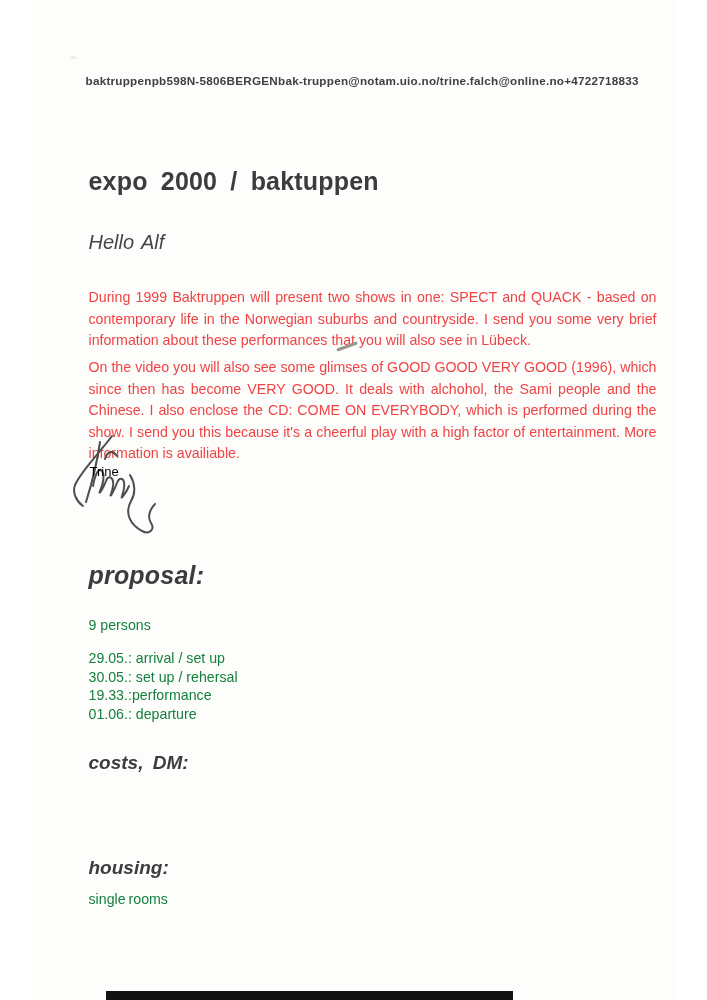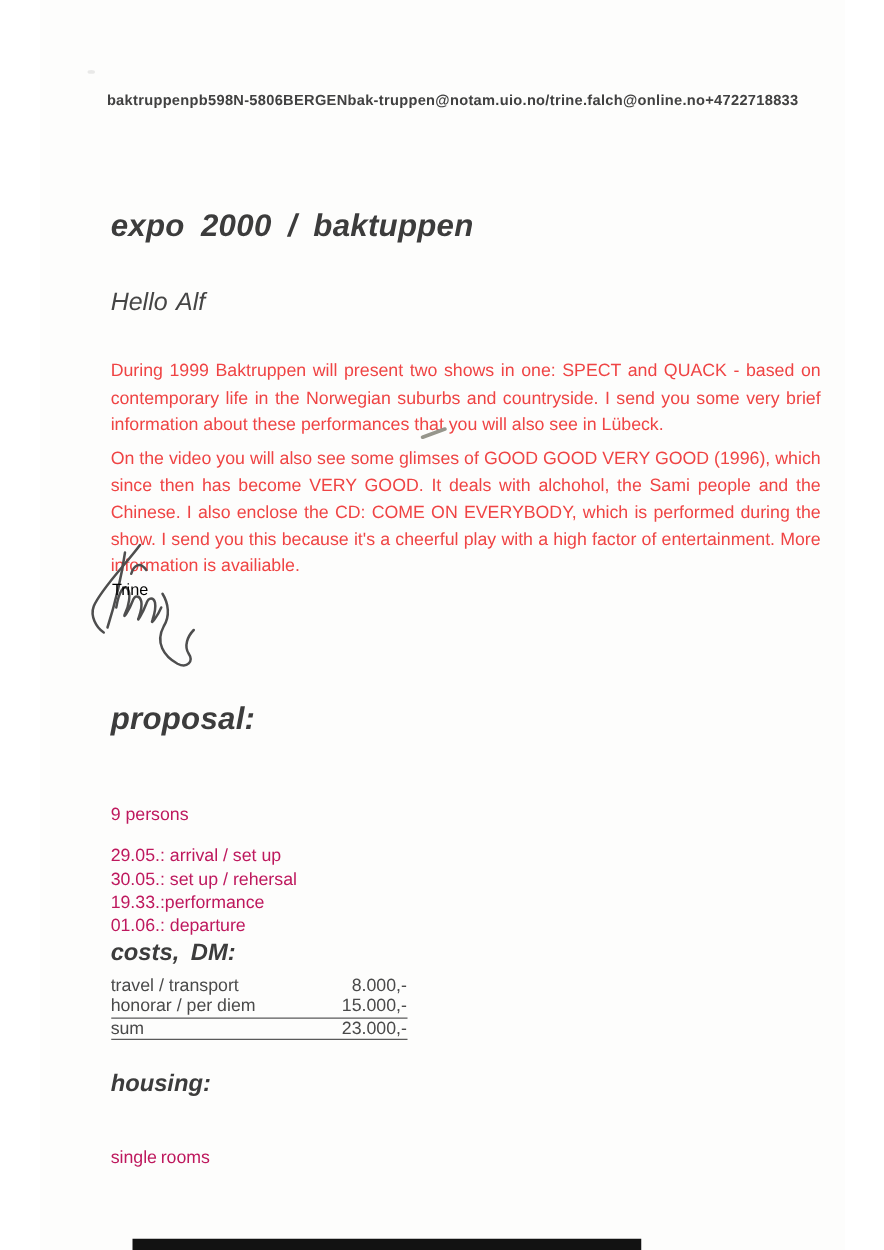--- a/index.html
+++ b/index.html
@@ -11,21 +11,21 @@
   }
   .abs { position:absolute; }
 
   .contact-line {
     left:54px; top:74px; width:640px;
     font-size:11.7px; font-weight:bold; letter-spacing:0.25px;
     color:#414141; white-space:nowrap;
   }
   .doc-title {
     left:57px; top:167px;
-    font-size:25px; font-weight:bold; font-style:italic;
+    font-size:25px; font-weight:bold; 
     color:#3c3c3c; word-spacing:6px; letter-spacing:0.2px;
   }
   .greeting {
     left:57px; top:231px;
     font-size:20px; font-style:italic; color:#454545; word-spacing:2px;
   }
   .para {
     left:57px; width:568px;
     font-size:14.2px; line-height:21.5px; text-align:justify;
     color:#ef4444;
@@ -43,21 +43,21 @@
   .signature-name {
     left:58px; top:464px; font-size:13px; color:#000000;
   }
 
   .section-heading-lg {
     left:57px; font-size:25px; font-weight:bold; font-style:italic;
     color:#3c3c3c; letter-spacing:0.2px;text-align:center;
   }
   .proposal-heading { top:561px; }
 
-  .body-text { left:57px; font-size:14.2px; color:#be185d;margin-top:27px; }
+  .body-text { left:57px; font-size:14.2px; color:#15803d; }
   .persons { top:617px; }
   .schedule { top:649px; line-height:18.6px; }
 
   .section-heading-md {
     left:57px; font-size:19px; font-weight:bold; font-style:italic;
     color:#3c3c3c; word-spacing:4px;
   }
   .costs-heading { top:752px; }
 
   .cost-table { left:57px; top:781px; width:237px; font-size:14.2px; color:#4a4a4a; }
@@ -114,34 +114,20 @@
 
   <div class="abs body-text schedule">
     <div>29.05.: arrival / set up</div>
     <div>30.05.: set up / rehersal</div>
     <div>19.33.:performance</div>
     <div>01.06.: departure</div>
   </div>
 
   <div class="abs section-heading-md costs-heading">costs, DM:</div>
 
-  <div class="abs cost-table">
-    <div class="cost-row">
-      <span>travel / transport</span>
-      <span>8.000,-</span>
-    </div>
-    <div class="cost-row ruled">
-      <span>honorar / per diem</span>
-      <span>15.000,-</span>
-    </div>
-    <div class="cost-row ruled">
-      <span>sum</span>
-      <span>23.000,-</span>
-    </div>
-  </div>
 
   <div class="abs section-heading-md housing-heading">housing:</div>
 
   <div class="abs body-text housing-detail">single rooms</div>
 
   <div class="abs smudge smudge-a"></div>
   <div class="abs smudge smudge-b"></div>
   <div class="abs smudge smudge-c"></div>
   <div class="abs scan-bar"></div>
 

